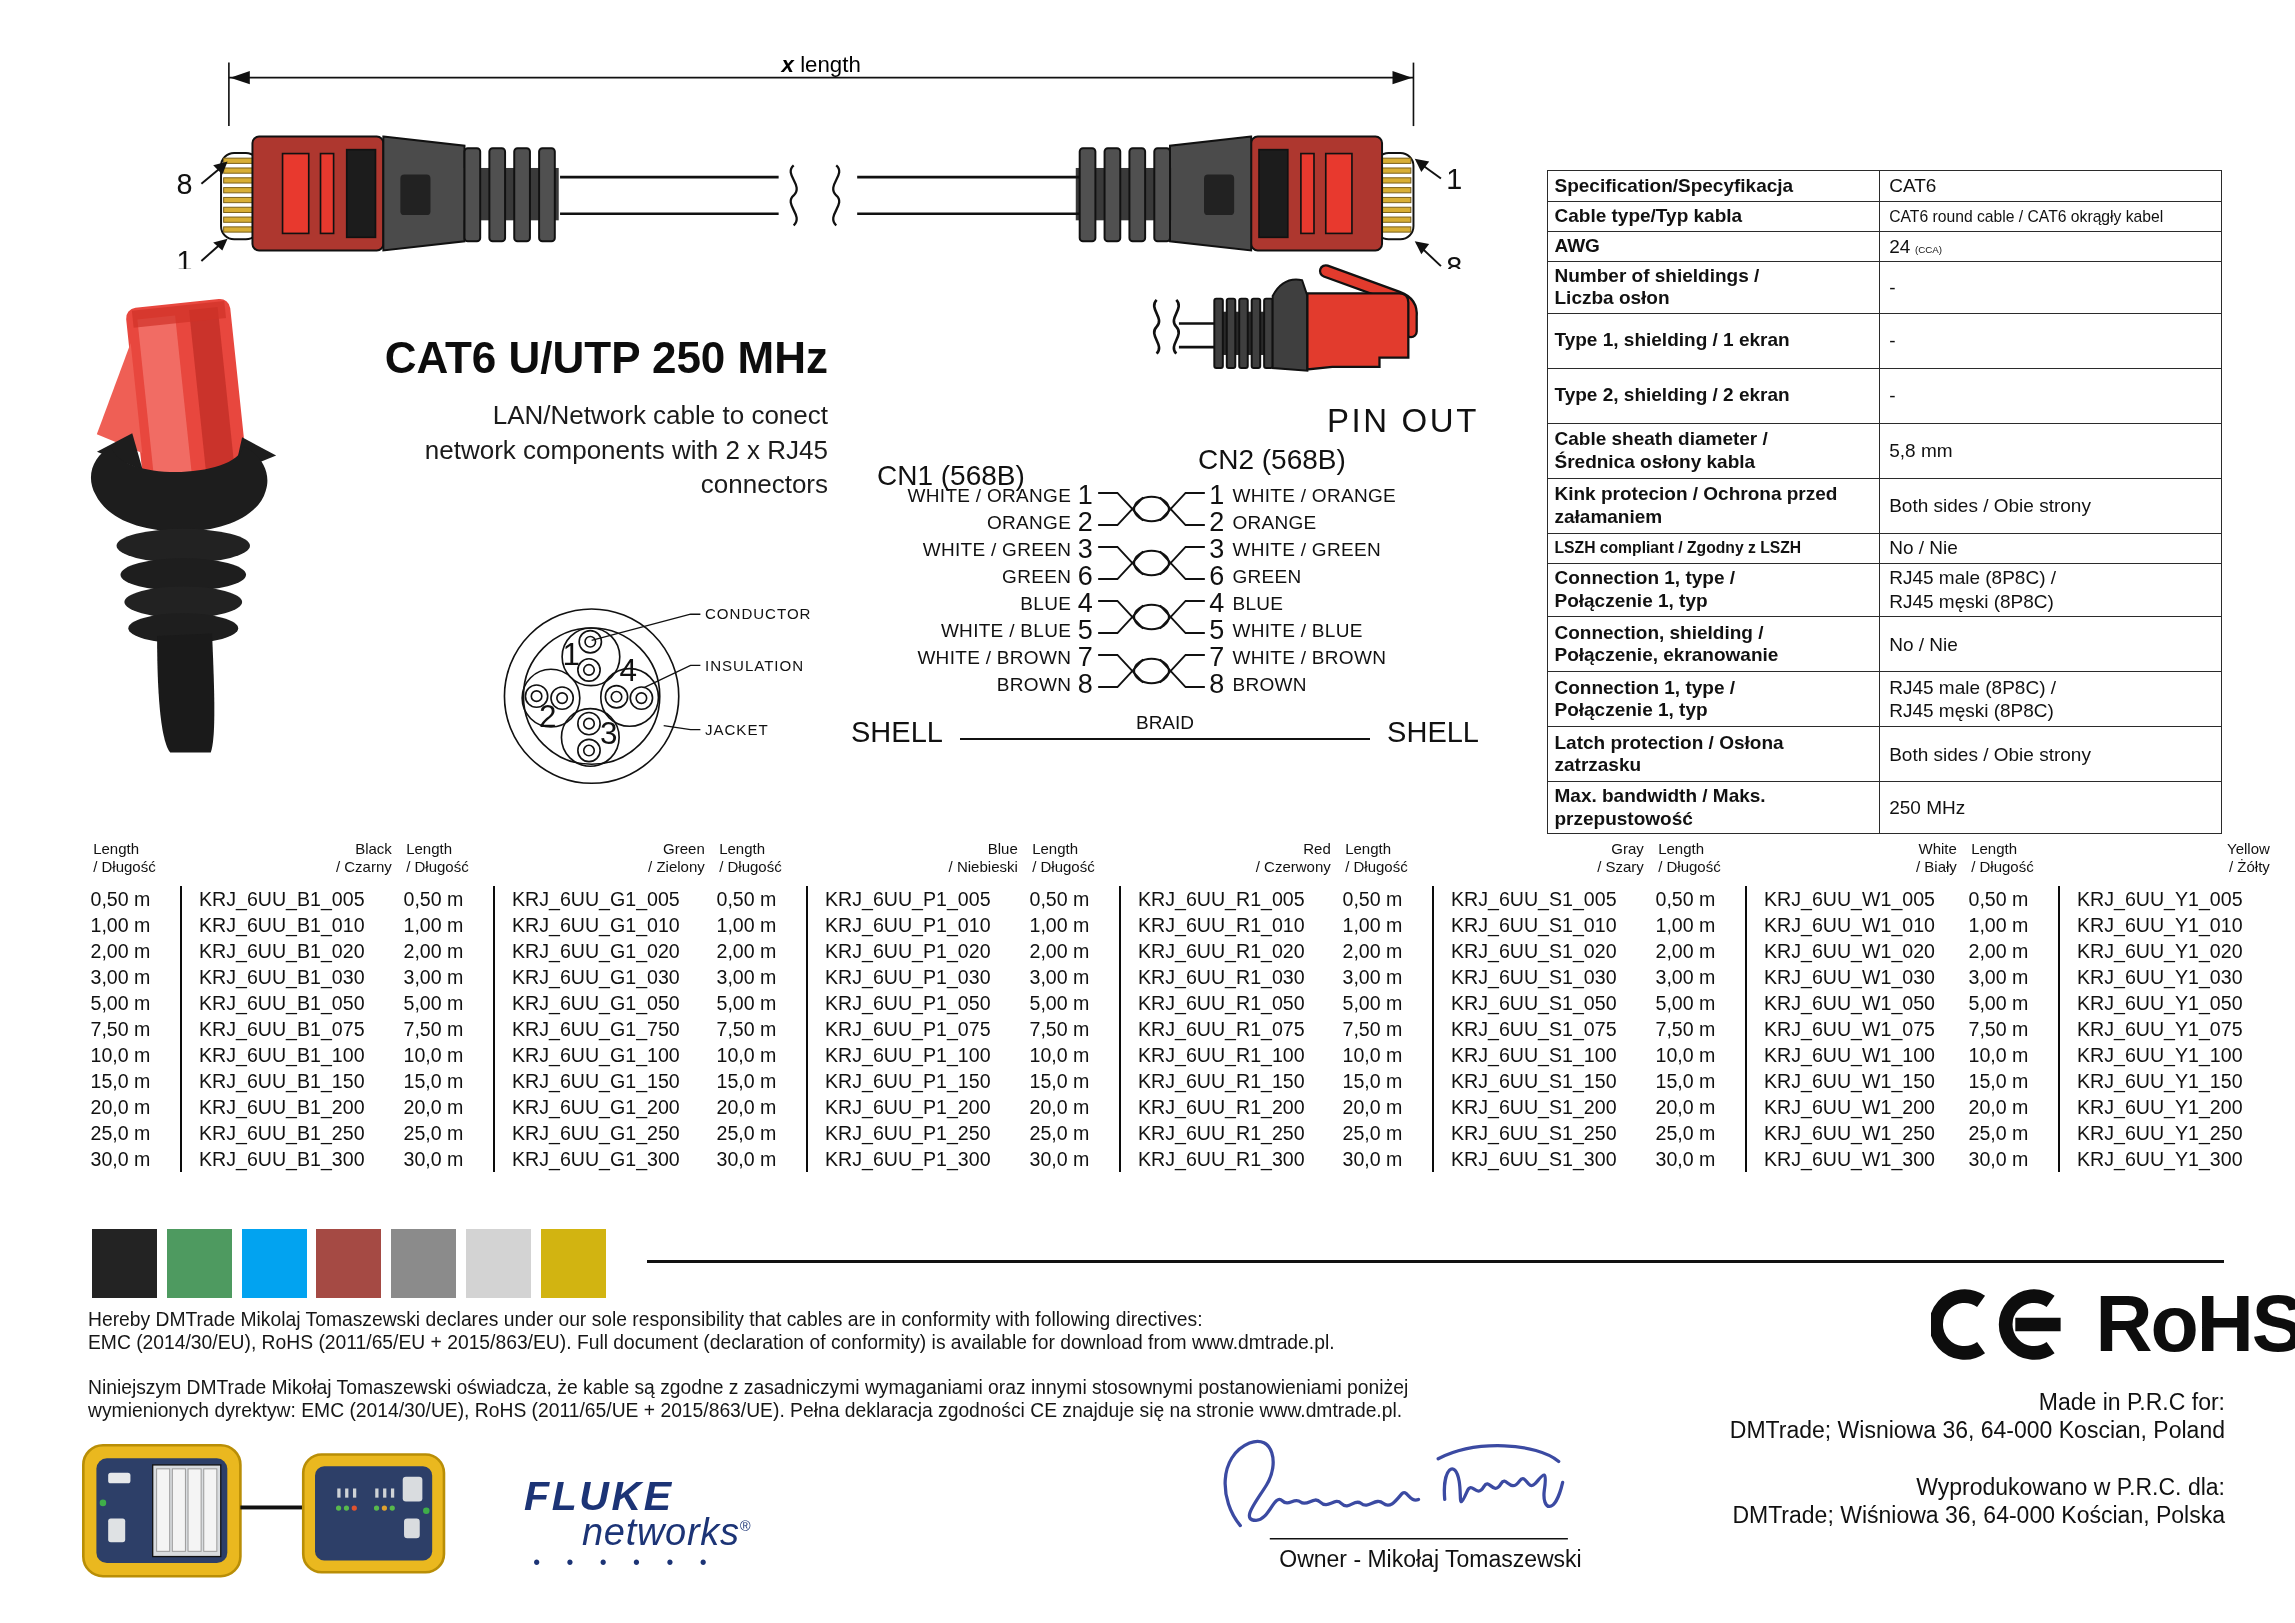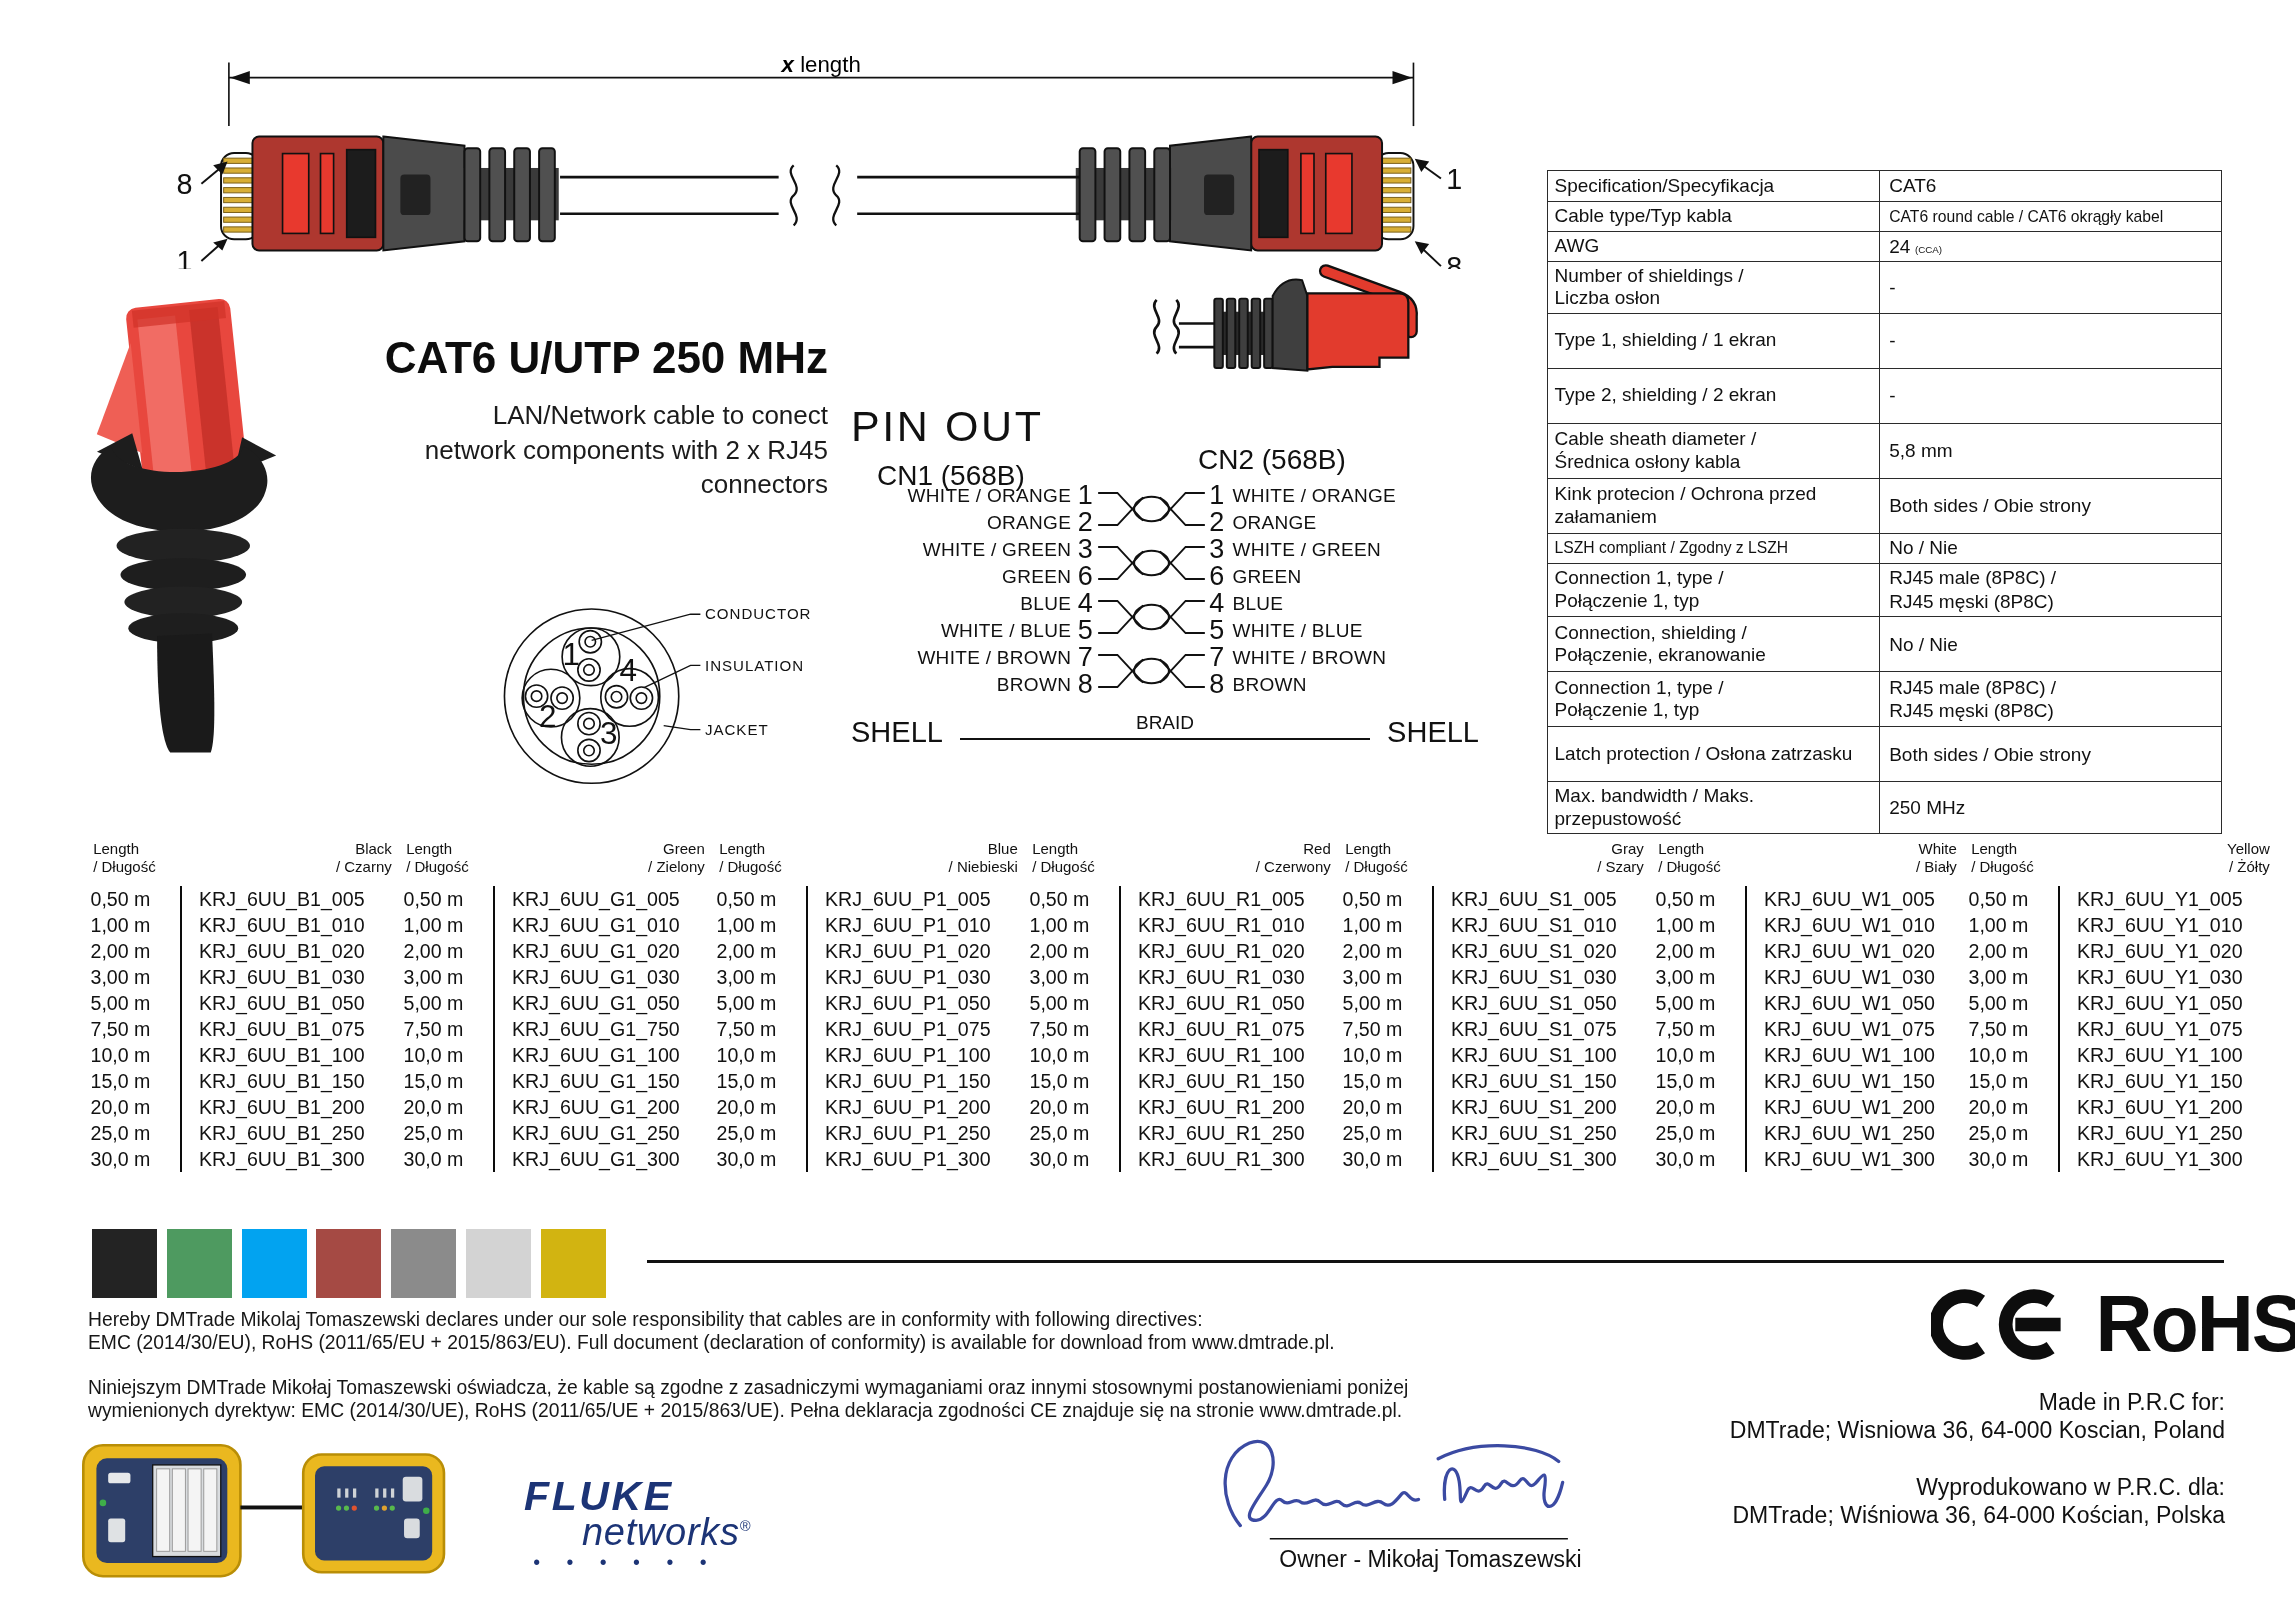--- a/index.html
+++ b/index.html
@@ -13,30 +13,30 @@
   .model{font-size:29.5px;letter-spacing:1.3px;color:#1b1b1b;}
   .prod-name{font-size:44px;font-weight:700;margin-top:10.5px;color:#0d0d0d;}
   .prod-desc{font-size:26px;line-height:1.32;margin-top:15.7px;color:#1b1b1b;}
 
   
   #spec-table{left:1547px;top:170px;width:675px;border:1.3px solid #2b2b2b;box-sizing:border-box;}
   .spec-row{display:flex;border-top:1.3px solid #2b2b2b;min-height:30px;box-sizing:border-box;}
   .spec-row:first-child{border-top:none;}
   .spec-row:nth-child(5),.spec-row:nth-child(6),.spec-row:nth-child(7),.spec-row:nth-child(8),
   .spec-row:nth-child(11),.spec-row:nth-child(12),.spec-row:nth-child(13){min-height:55px;}
-  .spec-label{width:331px;padding:2.6px 3.9px 2.6px 6.5px;font-size:19px;display:flex;align-items:center;box-sizing:border-box;white-space:pre-line;line-height:1.2;}
+  .spec-label{width:331px;padding:2.6px 3.9px 2.6px 6.5px;font-size:19px;display:flex;align-items:center;box-sizing:border-box;white-space:pre-line;line-height:1.2;font-weight:bold;}
   .spec-value{flex:1;border-left:1.3px solid #2b2b2b;padding:2.6px 3.9px 2.6px 9.2px;font-size:19px;display:flex;align-items:center;box-sizing:border-box;white-space:pre-line;line-height:1.25;}
   .spec-row:nth-child(2) .spec-value{font-size:15.7px;}
   .spec-row:nth-child(9) .spec-label{font-size:15.7px;}
   .spec-row:nth-child(15) .spec-label{font-size:24px;}
   .spec-suffix{font-size:9.8px;margin-left:4.6px;margin-top:6.5px;}
 
   
   #pinout{left:851px;top:402px;width:628px;}
-  .po-title{text-align:left;font-size:43px;letter-spacing:2.6px;height:42px;}
+  .po-title{text-align:right;font-size:33px;letter-spacing:2.6px;height:42px;}
   .po-heads{position:relative;height:38px;font-size:28px;}
   .po-cn1{position:absolute;left:26px;width:236px;text-align:left;margin-top:16px;}
   .po-cn2{position:absolute;left:347px;width:236px;}
   .po-pair{display:flex;align-items:center;height:54px;}
   .po-left{width:242px;}
   .po-right{width:226px;}
   .po-line{height:27px;display:flex;align-items:center;font-size:19px;letter-spacing:0.3px;}
   .po-left .po-line{justify-content:flex-end;}
   .po-pin{font-size:27px;}
   .po-left .po-pin{margin-left:6.5px;}

